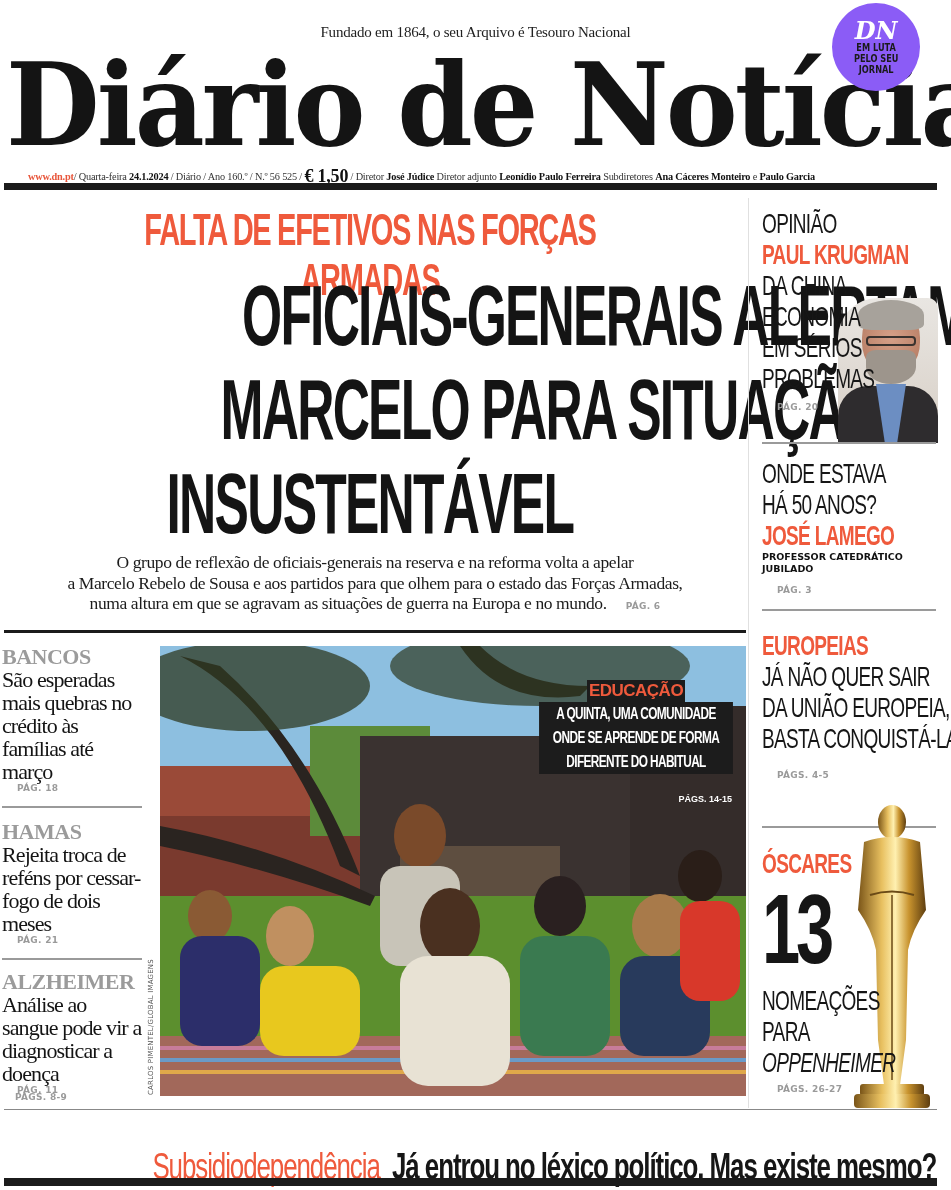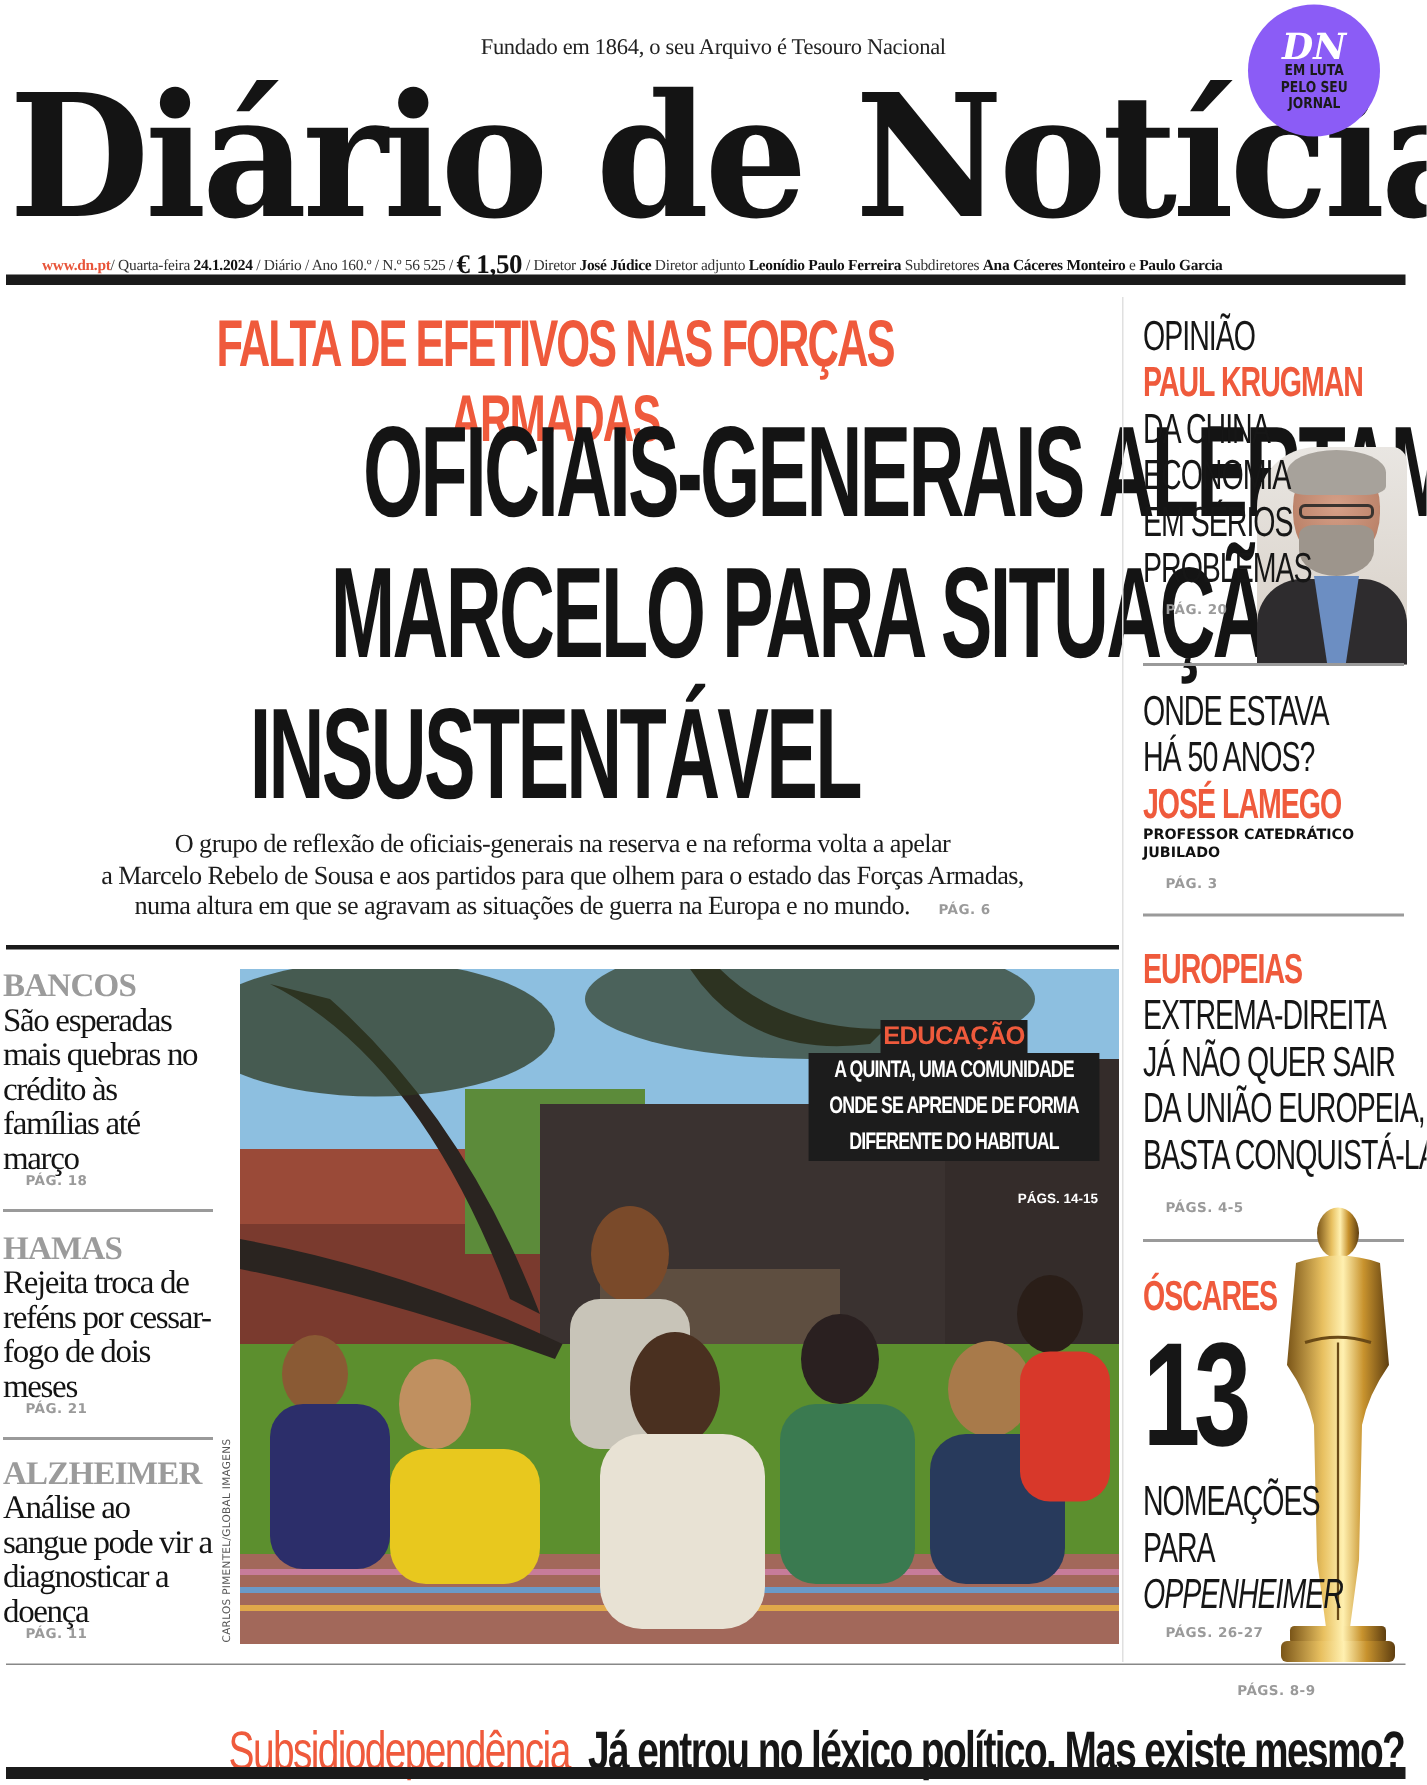--- a/index.html
+++ b/index.html
@@ -62,21 +62,21 @@
   .caption { left: 540px; top: 680px; width: 192px; text-align: center; }
   .cap-kicker { display: inline-block; background: #1c1c1c; color: #ef5a3c; font-weight: bold; font-size: 17px; line-height: 22px; padding: 0 2px; letter-spacing: -0.5px; }
   .cap-line { display: block; background: #1c1c1c; color: #fff; font-weight: bold; font-size: 16px; line-height: 24px; letter-spacing: -0.8px; white-space: nowrap; transform: scaleX(0.74); transform-origin: center; margin: 0 -35px; }
   .cap-pag { font-family: Liberation Sans, sans-serif; font-weight: bold; font-size: 9px; color: #fff; margin-top: 20px; text-align: right; }
 
   
   .rule-thin { left: 4px; top: 1109px; width: 933px; height: 1px; background: #888; }
   .teaser { left: 0; top: 1146px; width: 951px; text-align: center; font-family: "Liberation Sans", sans-serif; font-weight: bold; font-size: 36px; line-height: 42px; white-space: nowrap; letter-spacing: -1.5px; }
   .teaser span.inner { display: inline-block; transform: scaleX(0.72); }
   .teaser .red { color: #ef5a3c; font-weight: normal; }
-  .teaser-pag { left: 0; top: 1123px; width: 877px; text-align: right; }
+  .teaser-pag { left: 0; top: 1092px; width: 877px; text-align: left; }
   .rule-bottom { left: 4px; top: 1178px; width: 933px; height: 8px; background: #1b1b1b; }
 </style>
 </head>
 <body>
 
 <div class="abs tagline">Fundado em 1864, o seu Arquivo é Tesouro Nacional</div>
 <div class="abs nameplate">Diário de Notícias</div>
 <div class="abs badge">
   <div class="badge-logo">DN</div>
   <div class="badge-text">EM LUTA</div>
@@ -127,21 +127,20 @@
   <div class="rc-title"><span>HÁ 50 ANOS?</span></div>
   <div class="rc-title red"><span>JOSÉ LAMEGO</span></div>
   <div class="rc-sub">PROFESSOR CATEDRÁTICO</div>
   <div class="rc-sub">JUBILADO</div>
   <div class="pag" style="margin-top:10px;">PÁG. 3</div>
 </div>
 <div class="abs rc-rule" style="top:609px;"></div>
 
 <div class="abs rc" style="top:630px;">
   <div class="rc-title red"><span>EUROPEIAS</span></div>
-  <div class="rc-title"><span>EXTREMA-DIREITA</span></div>
   <div class="rc-title"><span>JÁ NÃO QUER SAIR</span></div>
   <div class="rc-title"><span>DA UNIÃO EUROPEIA,</span></div>
   <div class="rc-title"><span>BASTA CONQUISTÁ-LA</span></div>
   <div class="pag" style="margin-top:16px;">PÁGS. 4-5</div>
 </div>
 <div class="abs rc-rule" style="top:826px;"></div>
 
 <svg class="abs oscar" viewBox="0 0 100 310">
   <defs>
     <linearGradient id="gold" x1="0" x2="1" y1="0" y2="0">

